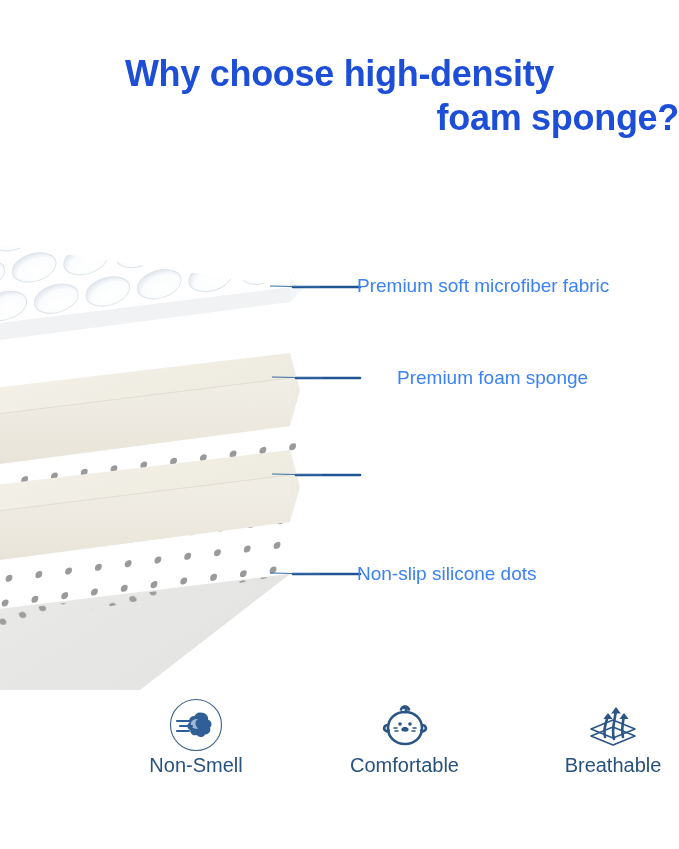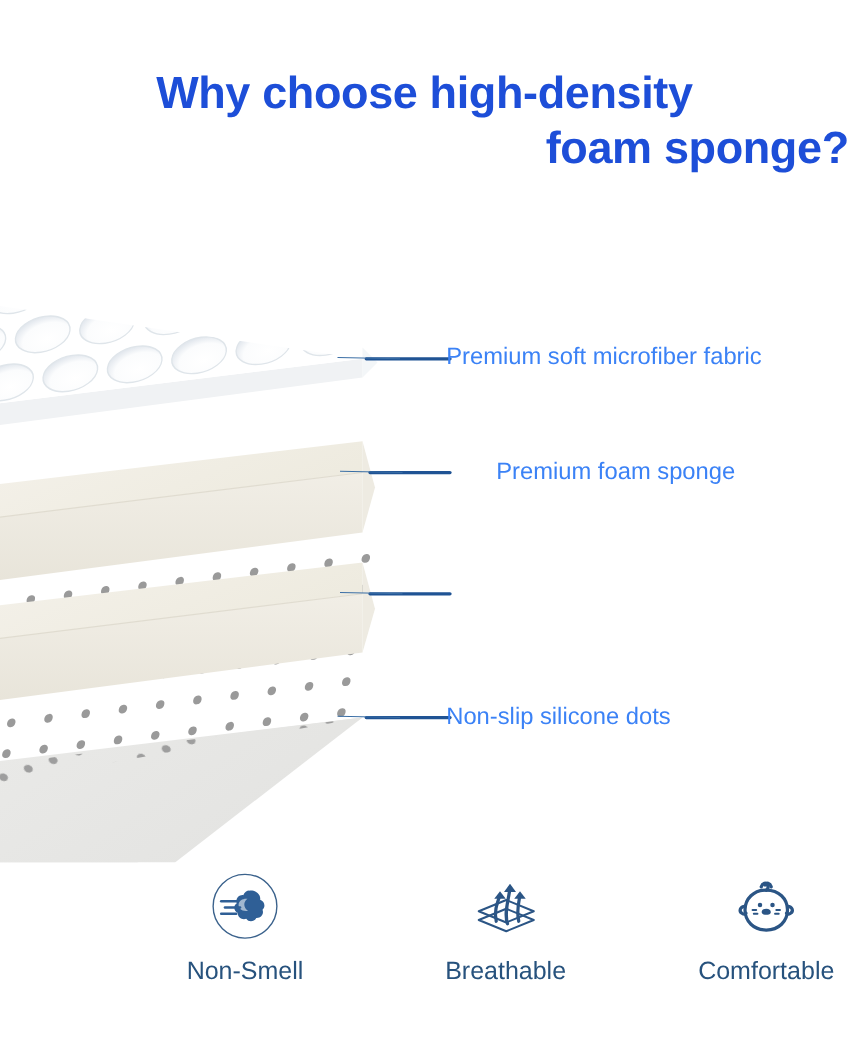--- a/index.html
+++ b/index.html
@@ -59,21 +59,20 @@
     width:132px;
     display:flex;
     flex-direction:column;
     align-items:center;
   }
   .feature .ficon{
     width:56px;height:56px;
     display:flex;align-items:center;justify-content:center;
   }
   .feature .flabel{
-    margin-top:12px;
     color:#27527d;
     font-size:20px;
     line-height:24px;
     white-space:nowrap;
   }
 </style>
 </head>
 <body>
 
 <div id="root">
@@ -448,42 +447,20 @@
           </g>
         </svg>
       </div>
       <div class="flabel">Non-Smell</div>
     </div>
 
 
     <div class="feature">
       <div class="ficon">
         <svg width="56" height="56" viewBox="0 0 56 56" xmlns="http://www.w3.org/2000/svg">
-          <g fill="none" stroke="#2b5585" stroke-width="1.6" stroke-linejoin="round">
-            <polygon points="28,30 50,39 28,48 6,39"></polygon>
-            <polygon points="28,23 50,32 28,41 6,32"></polygon>
-          </g>
-          <g fill="none" stroke="#2b5585" stroke-width="2.6" stroke-linecap="round">
-            <path d="M20,40 C18,32 21,25 23,19"></path>
-            <path d="M29,42 C26,33 30,23 31,13"></path>
-            <path d="M38,40 C36,32 38,25 39,19"></path>
-          </g>
-          <g fill="#2b5585">
-            <path d="M23,16 l4.6,6 l-9.2,0 z"></path>
-            <path d="M31,10 l4.8,6.6 l-9.6,0 z"></path>
-            <path d="M39,16 l4.6,6 l-9.2,0 z"></path>
-          </g>
-        </svg>
-      </div>
-      <div class="flabel">Breathable</div>
-    </div>
-
-    <div class="feature">
-      <div class="ficon">
-        <svg width="56" height="56" viewBox="0 0 56 56" xmlns="http://www.w3.org/2000/svg">
           <g fill="none" stroke="#2b5585" stroke-width="2.6" stroke-linecap="round" stroke-linejoin="round">
             <path d="M28,15 C38,15 45,22 45,31 C45,40 38,47 28,47 C18,47 11,40 11,31 C11,22 18,15 28,15 Z"></path>
             <path d="M11,28 C7,28 6,32 8.5,33.6 C10,34.6 11.3,34.2 11.8,33.6"></path>
             <path d="M45,28 C49,28 50,32 47.5,33.6 C46,34.6 44.7,34.2 44.2,33.6"></path>
             <path d="M24,12.5 C25,9.5 28,8.5 29,11 C30,13.2 29,14.6 28,15.2"></path>
             <path d="M32,12.5 C31,9.5 28,8.5 27,11"></path>
           </g>
           <g fill="#2b5585">
             <circle cx="23" cy="27" r="1.8"></circle>
             <circle cx="33" cy="27" r="1.8"></circle>
@@ -493,14 +470,36 @@
             <line x1="17" y1="31" x2="20" y2="31"></line>
             <line x1="18" y1="34" x2="21" y2="34"></line>
             <line x1="36" y1="31" x2="39" y2="31"></line>
             <line x1="35" y1="34" x2="38" y2="34"></line>
           </g>
         </svg>
       </div>
       <div class="flabel">Comfortable</div>
     </div>
 
+    <div class="feature">
+      <div class="ficon">
+        <svg width="56" height="56" viewBox="0 0 56 56" xmlns="http://www.w3.org/2000/svg">
+          <g fill="none" stroke="#2b5585" stroke-width="1.6" stroke-linejoin="round">
+            <polygon points="28,30 50,39 28,48 6,39"></polygon>
+            <polygon points="28,23 50,32 28,41 6,32"></polygon>
+          </g>
+          <g fill="none" stroke="#2b5585" stroke-width="2.6" stroke-linecap="round">
+            <path d="M20,40 C18,32 21,25 23,19"></path>
+            <path d="M29,42 C26,33 30,23 31,13"></path>
+            <path d="M38,40 C36,32 38,25 39,19"></path>
+          </g>
+          <g fill="#2b5585">
+            <path d="M23,16 l4.6,6 l-9.2,0 z"></path>
+            <path d="M31,10 l4.8,6.6 l-9.6,0 z"></path>
+            <path d="M39,16 l4.6,6 l-9.2,0 z"></path>
+          </g>
+        </svg>
+      </div>
+      <div class="flabel">Breathable</div>
+    </div>
+
   </div>
 </div>
 
 </body></html>

